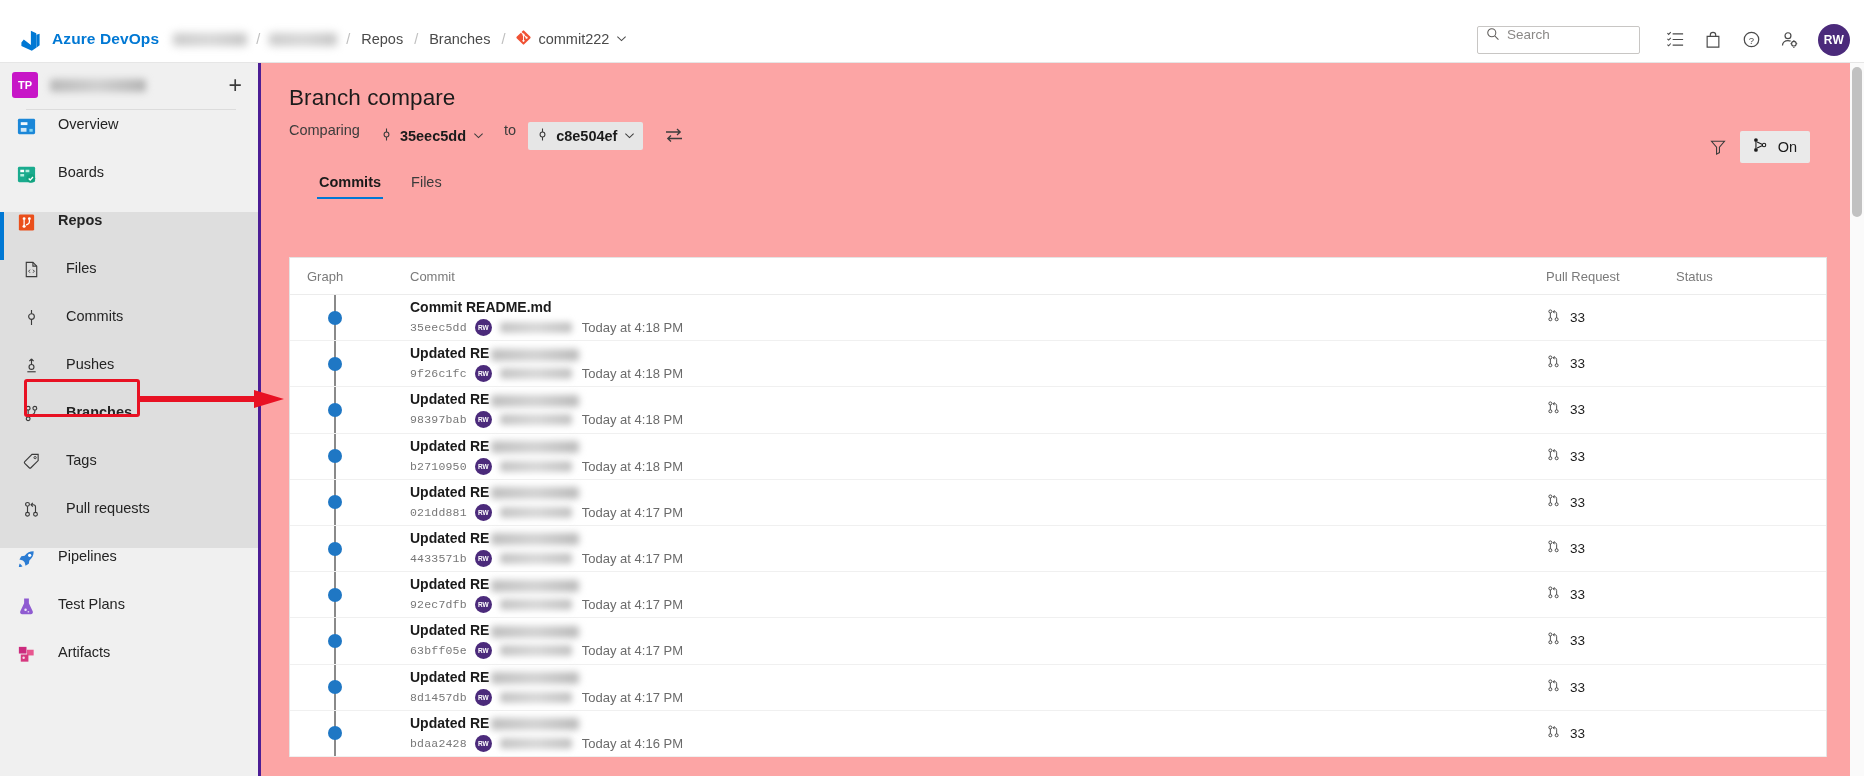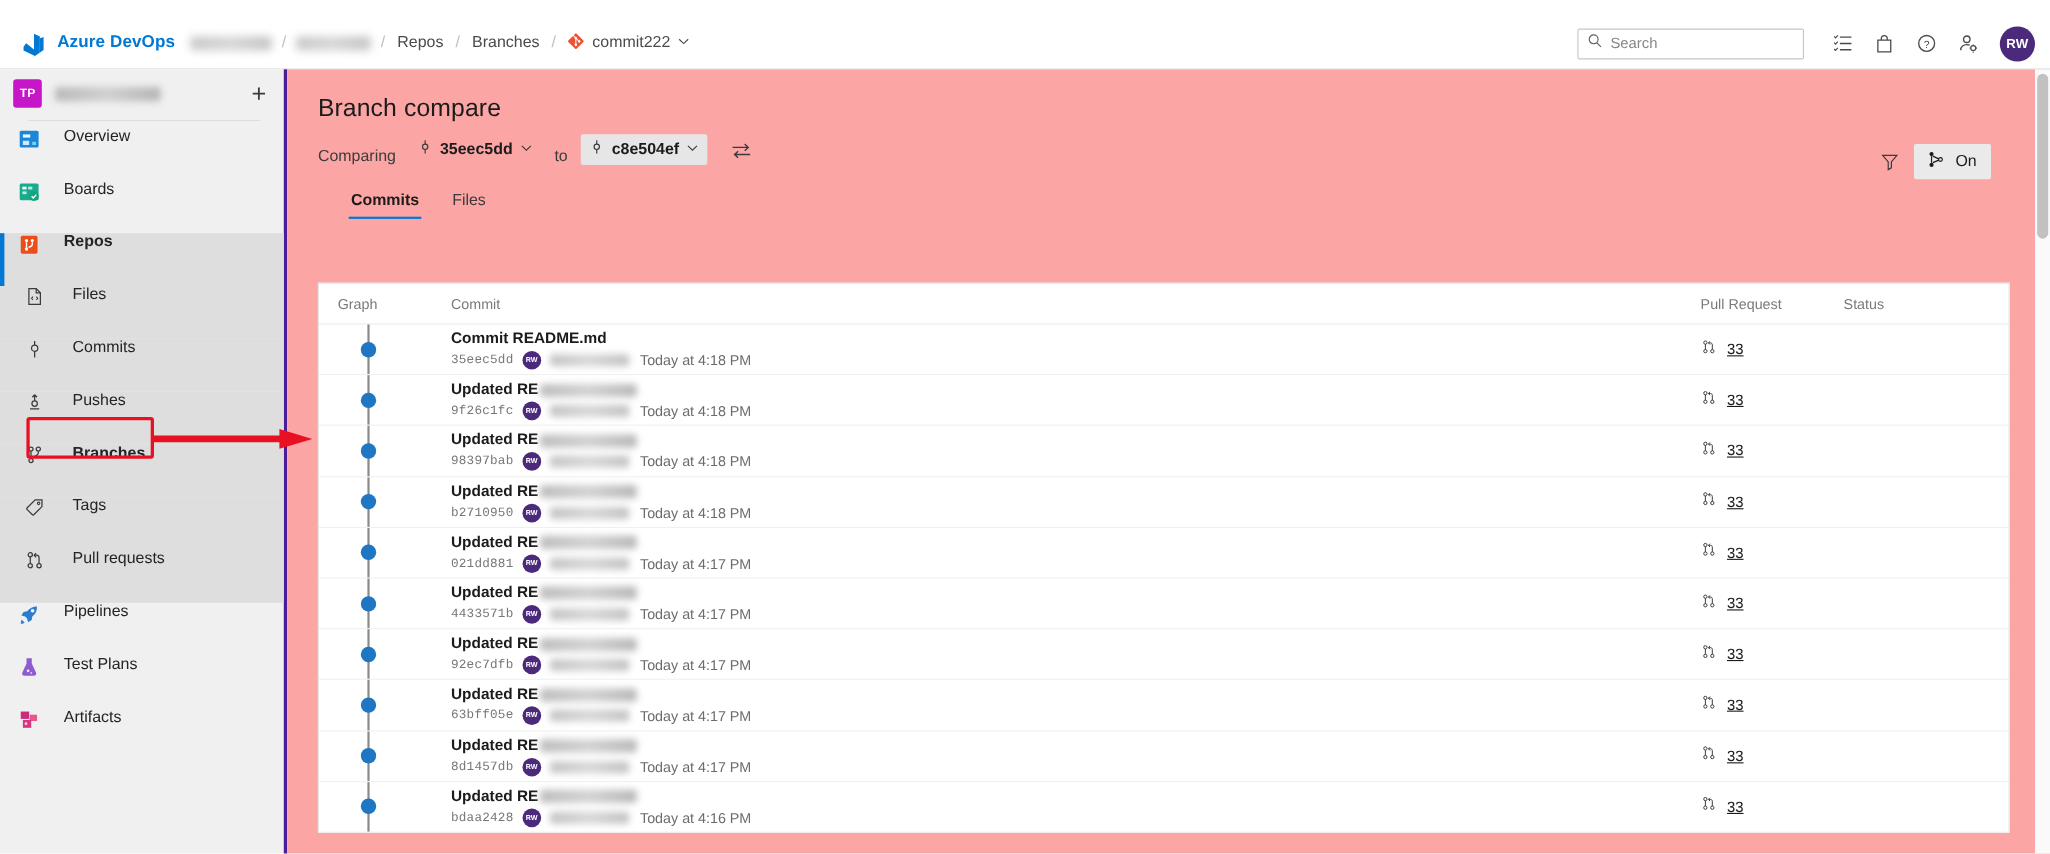--- a/index.html
+++ b/index.html
@@ -35,22 +35,22 @@
   .crumb.b2 { width: 68px; }
   .crumb-sep { font-size: 14.5px; color: #bfbfbf; margin: 0 9px; }
   .crumb-repo { display: flex; align-items: center; gap: 7px; }
   .chev { display: inline-block; }
 
   .topbar-right {
     position: absolute; right: 14px; top: 0; height: 47px;
     display: flex; align-items: center; gap: 0;
   }
   .searchbox {
-    width: 206px; height: 28px; border: 1px solid #c8c6c4; background: #fff;
-    display: flex; align-items: center; border-radius: 2px; padding: 0 8px; gap: 7px;
+    width: 163px; height: 28px; border: 1px solid #c8c6c4; background: #fff;
+    display: flex; align-items: flex-start; border-radius: 2px; padding: 0 8px; gap: 7px;
     margin-right: 16px;
   }
   .search-ph { font-size: 13.5px; color: #8a8886; }
   .ticon {
     width: 38px; height: 47px; display: flex; align-items: center; justify-content: center;
     color: #4a4a4a;
   }
   .avatar-rw {
     width: 32px; height: 32px; border-radius: 50%; background: #4b2a7b;
     color: #fff; font-size: 12px; font-weight: bold;
@@ -98,21 +98,21 @@
   .ann-box {
     position: absolute; left: 24px; top: 363px; width: 116px; height: 38px;
     border: 3px solid #e81123; border-radius: 3px; pointer-events: none; z-index: 30;
   }
   .ann-arrow { position: absolute; left: 138px; top: 372px; z-index: 30; }
 
   
   .main { position: absolute; left: 261px; top: 47px; width: 1603px; height: 729px; background: #fca5a5; }
   .page-head { padding: 22px 0 0 28px; }
   .page-title { font-size: 22.5px; color: #1b1b1b; font-weight: normal; letter-spacing: .1px; }
-  .comparing-row { display: flex; align-items: flex-end; margin-top: 11px; gap: 0; }
+  .comparing-row { display: flex; align-items: flex-start; margin-top: 11px; gap: 0; }
   .comparing-lbl { font-size: 14.5px; color: #3b3b3b; }
   .ref-pill {
     display: flex; align-items: center; gap: 7px; height: 28px;
     padding: 0 8px; margin-left: 12px; border-radius: 2px;
   }
   .ref-pill.hovered { background: #e6e6e6; }
   .ref-name { font-size: 14.5px; color: #1b1b1b; font-weight: bold; }
   .to-lbl { font-size: 14.5px; color: #3b3b3b; margin-left: 12px; }
   .swap-btn { margin-left: 18px; width: 26px; height: 26px; display:flex; align-items:center; justify-content:center; }
 
@@ -167,21 +167,21 @@
     filter: blur(3.4px); color: transparent; font-size: 11px; overflow: hidden;
   }
   .when { font-size: 13px; color: #6b6b6b; margin-left: 2px; white-space: nowrap; }
   .title-blur {
     display: inline-block; vertical-align: middle; margin-left: 2px;
     width: 88px; height: 12px; border-radius: 3px;
     background: linear-gradient(90deg,#bdbdbd,#d2d2d2,#b8b8b8);
     filter: blur(3.6px); color: transparent; overflow: hidden;
   }
   .row .c-pr { display: flex; align-items: center; gap: 9px; }
-  .pr-num { font-size: 13.5px; color: #1b1b1b; text-decoration: underline; }
+  .pr-num { font-size: 13.5px; color: #1b1b1b; }
 
   
   .vscroll { position: absolute; right: 0; top: 47px; width: 14px; height: 729px; background: #fafafa; }
   .vthumb { position: absolute; right: 2px; top: 4px; width: 10px; height: 150px; background: #c1c1c1; border-radius: 5px; }
 </style>
 </head>
 <body>
 
 <div class="app">
 

